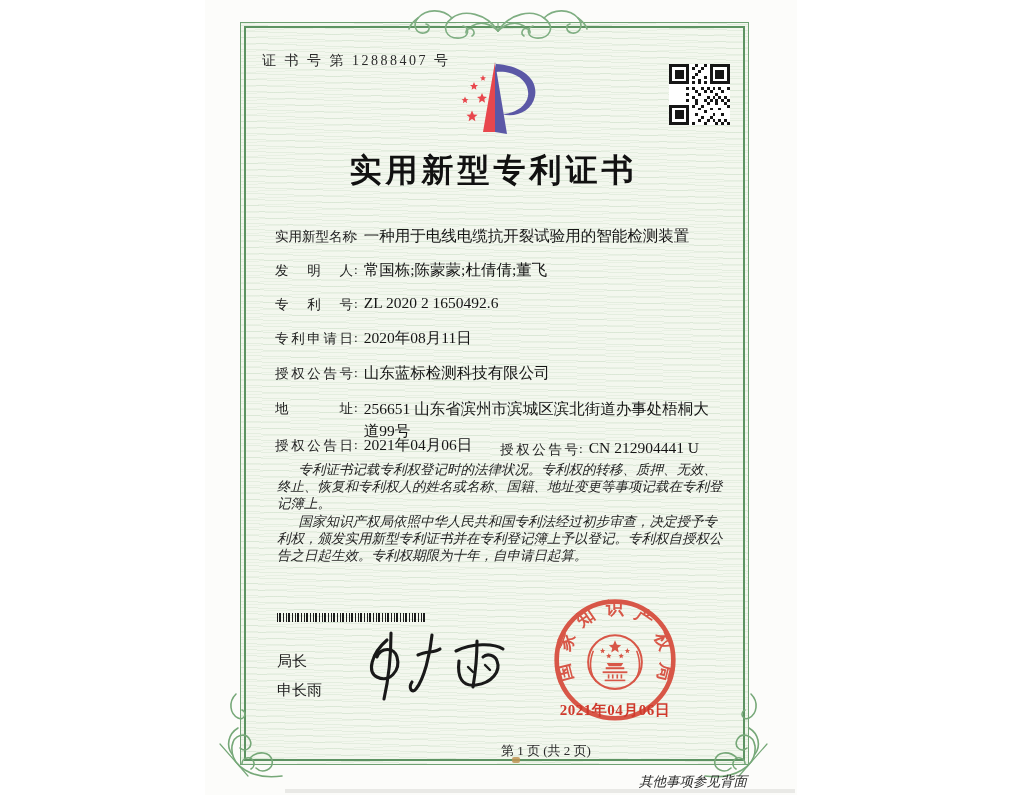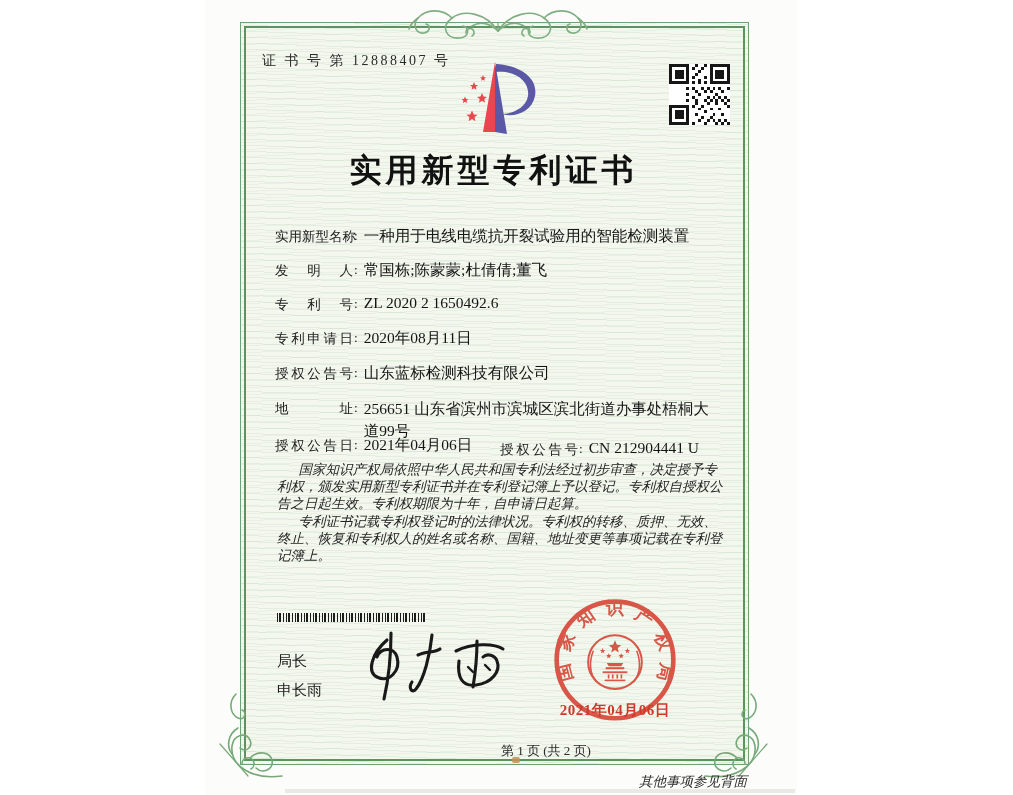--- a/index.html
+++ b/index.html
@@ -155,22 +155,22 @@
     <span class="flabel">地址</span><span class="fcolon">:</span><span class="fvalue wrap">256651 山东省滨州市滨城区滨北街道办事处梧桐大道99号</span>
   </div>
   <div class="frow" style="top:437px;">
     <span class="flabel">授权公告日</span><span class="fcolon">:</span><span class="fvalue">2021年04月06日</span>
   </div>
   <div class="frow grant-no">
     <span class="flabel">授权公告号</span><span class="fcolon">:</span><span class="fvalue">CN 212904441 U</span>
   </div>
 
   <div class="paras">
+    <p>专利证书记载专利权登记时的法律状况。专利权的转移、质押、无效、终止、恢复和专利权人的姓名或名称、国籍、地址变更等事项记载在专利登记簿上。</p>
     <p>国家知识产权局依照中华人民共和国专利法经过初步审查，决定授予专利权，颁发实用新型专利证书并在专利登记簿上予以登记。专利权自授权公告之日起生效。专利权期限为十年，自申请日起算。</p>
-    <p>专利证书记载专利权登记时的法律状况。专利权的转移、质押、无效、终止、恢复和专利权人的姓名或名称、国籍、地址变更等事项记载在专利登记簿上。</p>
   </div>
 
   <div class="barcode"></div>
 
   <div class="officer-role">局长</div>
   <div class="officer-name">申长雨</div>
 
   <svg class="signature" width="152" height="80" viewBox="0 0 152 80">
     <g fill="none" stroke="#191919" stroke-width="3.1" stroke-linecap="round" stroke-linejoin="round">
       <path d="M31 14 C15 28 11 46 21 51 C33 57 45 45 41 31 C38 21 25 21 21 31"></path>

